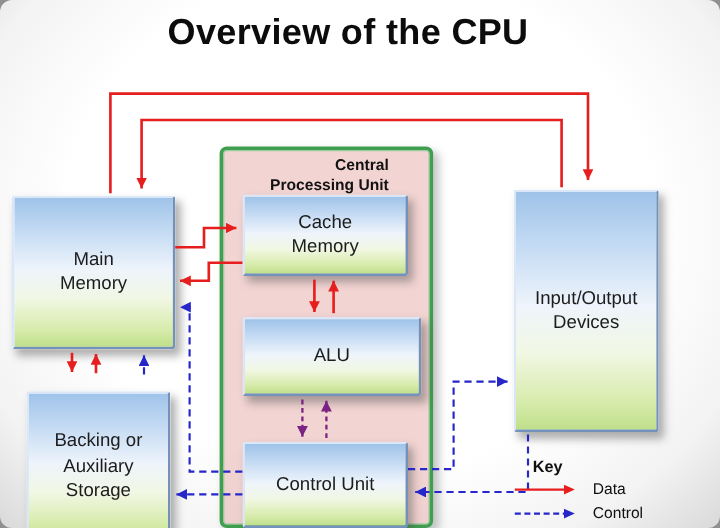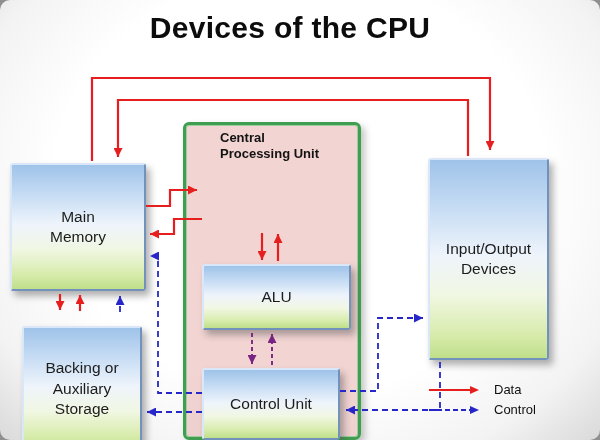--- a/index.html
+++ b/index.html
@@ -40,53 +40,56 @@
   #cpu {
     position: absolute; left: 183px; top: 122px; width: 178px; height: 318px;
     background: rgba(223,153,147,0.42);
     border: 3px solid #3f9e4f; border-radius: 6px;
     box-shadow: inset 0 0 0 1px #9ccf9f, 4px 4px 7px rgba(90,90,90,0.35);
   }
   #cpu-label {
     position: absolute; top: 5px; left: 0; width: 100%;
     display: flex; justify-content: center;
     font-weight: bold; font-size: 13px; line-height: 1.25; color: #121212;
-    text-align: left;
+    text-align: right;
   }
   #cpu-label span { width: 104px; }
 
   #arrows { position: absolute; left: 0; top: 0; pointer-events: none; z-index: 5; }
 
   .legend { position: absolute; left: 428px; top: 381px; z-index: 6; color: #101010; }
   .legend-title { font-size: 13.5px; font-weight: 600; margin-left: 16px; margin-bottom: 3px; }
   .legend-row { display: flex; align-items: center; height: 17px; margin-bottom: 3px; }
   .legend-row svg { display: block; }
   .legend-row span { font-size: 13px; margin-left: 14px; }
 </style>
 </head>
 <body>
 
 <div id="slide">
 
-  <div class="title">Devices of the CPU</div>
+  <div class="title">Overview of the CPU</div>
 
   <div id="cpu">
     <div id="cpu-label">
       <span>Central Processing Unit</span>
     </div>
   </div>
 
   <div class="node" id="main-memory">
     <span class="w72">Main Memory</span>
   </div>
 
   <div class="node" id="backing">
     <span class="w84">Backing or Auxiliary Storage</span>
   </div>
 
+  <div class="node" id="cache">
+    <span class="w72">Cache Memory</span>
+  </div>
 
   <div class="node" id="alu">
     <span>ALU</span>
   </div>
 
   <div class="node" id="control">
     <span>Control Unit</span>
   </div>
 
   <div class="node" id="io">
@@ -125,20 +128,21 @@
     <g fill="none" stroke="#2626c9" stroke-width="1.8" stroke-dasharray="6,4">
       <polyline points="202,393 158,393 158,256 150,256" marker-end="url(#mb)"></polyline>
       <polyline points="202,412 147,412" marker-end="url(#mb)"></polyline>
       <polyline points="120,312 120,296" marker-end="url(#mb)"></polyline>
       <polyline points="340,391 378,391 378,318 423,318" marker-end="url(#mb)"></polyline>
       <polyline points="440,362 440,410 346,410" marker-end="url(#mb)"></polyline>
     </g>
   </svg>
 
   <div class="legend">
+    <div class="legend-title">Key</div>
     <div class="legend-row">
       <svg width="52" height="10">
         <line x1="1" y1="5" x2="42" y2="5" stroke="#e61e1e" stroke-width="2"></line>
         <polygon points="42,1 51,5 42,9" fill="#e61e1e"></polygon>
       </svg>
       <span>Data</span>
     </div>
     <div class="legend-row">
       <svg width="52" height="10">
         <line x1="1" y1="5" x2="42" y2="5" stroke="#2626c9" stroke-width="2" stroke-dasharray="5,3"></line>

